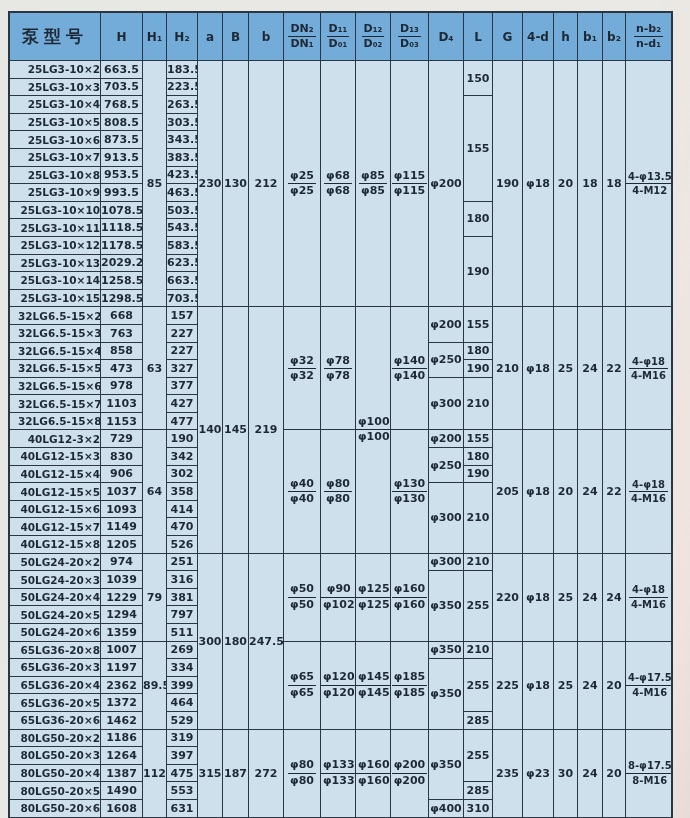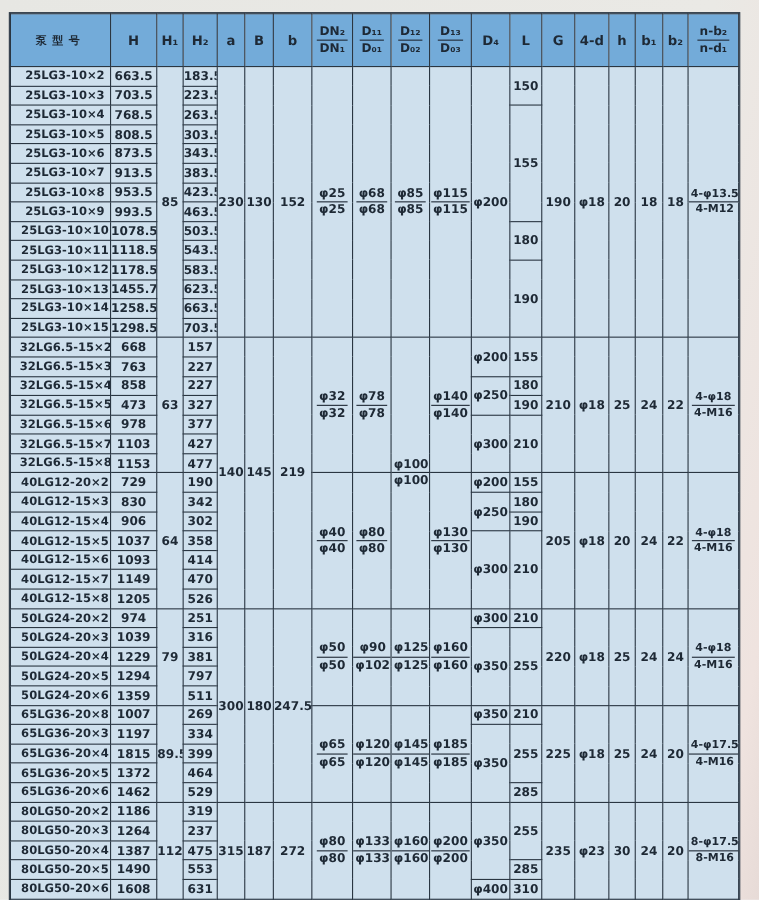--- a/index.html
+++ b/index.html
@@ -24,22 +24,22 @@
     border:1px solid var(--line);
     color:var(--text);
     font-weight:bold;
     text-align:center;
     padding:0;
     overflow:hidden;
     white-space:nowrap;
   }
   th{background:var(--header-bg);height:47px;font-size:12px;}
   td{height:16.6px;font-size:11px;}
-  td.model{text-align:center;padding-left:8px;font-size:10.5px;}
-  [data-name="col-header-model"]{letter-spacing:5px;font-size:10px;}
+  td.model{text-align:right;padding-left:8px;font-size:10.5px;}
+  [data-name="col-header-model"]{letter-spacing:5px;font-size:17px;}
   .frac{display:inline-block;vertical-align:middle;line-height:1.12;}
   .frac .ftop{display:block;border-bottom:1px solid var(--text);padding:0 2px 1px;}
   .frac .fbot{display:block;padding:1px 2px 0;}
   th .frac{font-size:11px;}
   td[data-name="n-cell"] .frac{font-size:10px;}
 </style>
 </head>
 <body>
 
 <div data-name="scanned-page">
@@ -89,21 +89,21 @@
         </tr>
       </thead>
       <tbody>
         <tr data-name="table-row">
           <td data-name="model-cell" class="model">25LG3-10×2</td>
           <td data-name="H-cell">663.5</td>
           <td rowspan="14" data-name="H1-cell">85</td>
           <td data-name="H2-cell">183.5</td>
           <td rowspan="14" data-name="a-cell">230</td>
           <td rowspan="14" data-name="B-cell">130</td>
-          <td rowspan="14" data-name="b-cell">152</td>
+          <td rowspan="14" data-name="b-cell">212</td>
           <td rowspan="14" data-name="DN-cell"><span class="frac" data-name="DN-cell-fraction"><span class="ftop">φ25</span><span class="fbot">φ25</span></span></td>
           <td rowspan="14" data-name="D11-cell"><span class="frac" data-name="D11-cell-fraction"><span class="ftop">φ68</span><span class="fbot">φ68</span></span></td>
           <td rowspan="14" data-name="D12-cell"><span class="frac" data-name="D12-cell-fraction"><span class="ftop">φ85</span><span class="fbot">φ85</span></span></td>
           <td rowspan="14" data-name="D13-cell"><span class="frac" data-name="D13-cell-fraction"><span class="ftop">φ115</span><span class="fbot">φ115</span></span></td>
           <td rowspan="14" data-name="D4-cell">φ200</td>
           <td rowspan="2" data-name="L-cell">150</td>
           <td rowspan="14" data-name="G-cell">190</td>
           <td rowspan="14" data-name="d4-cell">φ18</td>
           <td rowspan="14" data-name="h-cell">20</td>
           <td rowspan="14" data-name="b1-cell">18</td>
@@ -158,21 +158,21 @@
           <td data-name="H2-cell">543.5</td>
         </tr>
         <tr data-name="table-row">
           <td data-name="model-cell" class="model">25LG3-10×12</td>
           <td data-name="H-cell">1178.5</td>
           <td data-name="H2-cell">583.5</td>
           <td rowspan="4" data-name="L-cell">190</td>
         </tr>
         <tr data-name="table-row">
           <td data-name="model-cell" class="model">25LG3-10×13</td>
-          <td data-name="H-cell">1455.7</td>
+          <td data-name="H-cell">2029.2</td>
           <td data-name="H2-cell">623.5</td>
         </tr>
         <tr data-name="table-row">
           <td data-name="model-cell" class="model">25LG3-10×14</td>
           <td data-name="H-cell">1258.5</td>
           <td data-name="H2-cell">663.5</td>
         </tr>
         <tr data-name="table-row">
           <td data-name="model-cell" class="model">25LG3-10×15</td>
           <td data-name="H-cell">1298.5</td>
@@ -228,21 +228,21 @@
           <td data-name="model-cell" class="model">32LG6.5-15×7</td>
           <td data-name="H-cell">1103</td>
           <td data-name="H2-cell">427</td>
         </tr>
         <tr data-name="table-row">
           <td data-name="model-cell" class="model">32LG6.5-15×8</td>
           <td data-name="H-cell">1153</td>
           <td data-name="H2-cell">477</td>
         </tr>
         <tr data-name="table-row">
-          <td data-name="model-cell" class="model">40LG12-20×2</td>
+          <td data-name="model-cell" class="model">40LG12-3×2</td>
           <td data-name="H-cell">729</td>
           <td rowspan="7" data-name="H1-cell">64</td>
           <td data-name="H2-cell">190</td>
           <td rowspan="7" data-name="DN-cell"><span class="frac" data-name="DN-cell-fraction"><span class="ftop">φ40</span><span class="fbot">φ40</span></span></td>
           <td rowspan="7" data-name="D11-cell"><span class="frac" data-name="D11-cell-fraction"><span class="ftop">φ80</span><span class="fbot">φ80</span></span></td>
           <td rowspan="7" data-name="D13-cell"><span class="frac" data-name="D13-cell-fraction"><span class="ftop">φ130</span><span class="fbot">φ130</span></span></td>
           <td data-name="D4-cell">φ200</td>
           <td data-name="L-cell">155</td>
           <td rowspan="7" data-name="G-cell">205</td>
           <td rowspan="7" data-name="d4-cell">φ18</td>
@@ -349,21 +349,21 @@
         </tr>
         <tr data-name="table-row">
           <td data-name="model-cell" class="model">65LG36-20×3</td>
           <td data-name="H-cell">1197</td>
           <td data-name="H2-cell">334</td>
           <td rowspan="4" data-name="D4-cell">φ350</td>
           <td rowspan="3" data-name="L-cell">255</td>
         </tr>
         <tr data-name="table-row">
           <td data-name="model-cell" class="model">65LG36-20×4</td>
-          <td data-name="H-cell">1815</td>
+          <td data-name="H-cell">2362</td>
           <td data-name="H2-cell">399</td>
         </tr>
         <tr data-name="table-row">
           <td data-name="model-cell" class="model">65LG36-20×5</td>
           <td data-name="H-cell">1372</td>
           <td data-name="H2-cell">464</td>
         </tr>
         <tr data-name="table-row">
           <td data-name="model-cell" class="model">65LG36-20×6</td>
           <td data-name="H-cell">1462</td>
@@ -387,21 +387,21 @@
           <td rowspan="5" data-name="G-cell">235</td>
           <td rowspan="5" data-name="d4-cell">φ23</td>
           <td rowspan="5" data-name="h-cell">30</td>
           <td rowspan="5" data-name="b1-cell">24</td>
           <td rowspan="5" data-name="b2-cell">20</td>
           <td rowspan="5" data-name="n-cell"><span class="frac" data-name="n-cell-fraction"><span class="ftop">8-φ17.5</span><span class="fbot">8-M16</span></span></td>
         </tr>
         <tr data-name="table-row">
           <td data-name="model-cell" class="model">80LG50-20×3</td>
           <td data-name="H-cell">1264</td>
-          <td data-name="H2-cell">237</td>
+          <td data-name="H2-cell">397</td>
         </tr>
         <tr data-name="table-row">
           <td data-name="model-cell" class="model">80LG50-20×4</td>
           <td data-name="H-cell">1387</td>
           <td data-name="H2-cell">475</td>
         </tr>
         <tr data-name="table-row">
           <td data-name="model-cell" class="model">80LG50-20×5</td>
           <td data-name="H-cell">1490</td>
           <td data-name="H2-cell">553</td>

